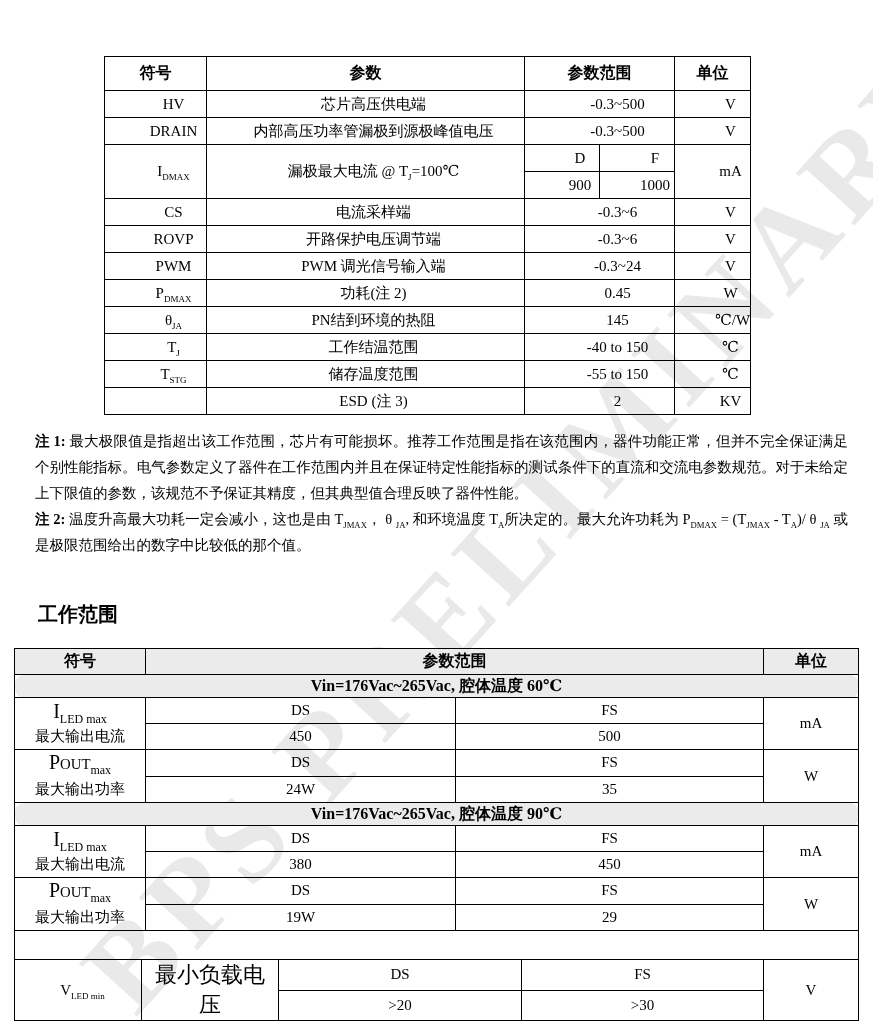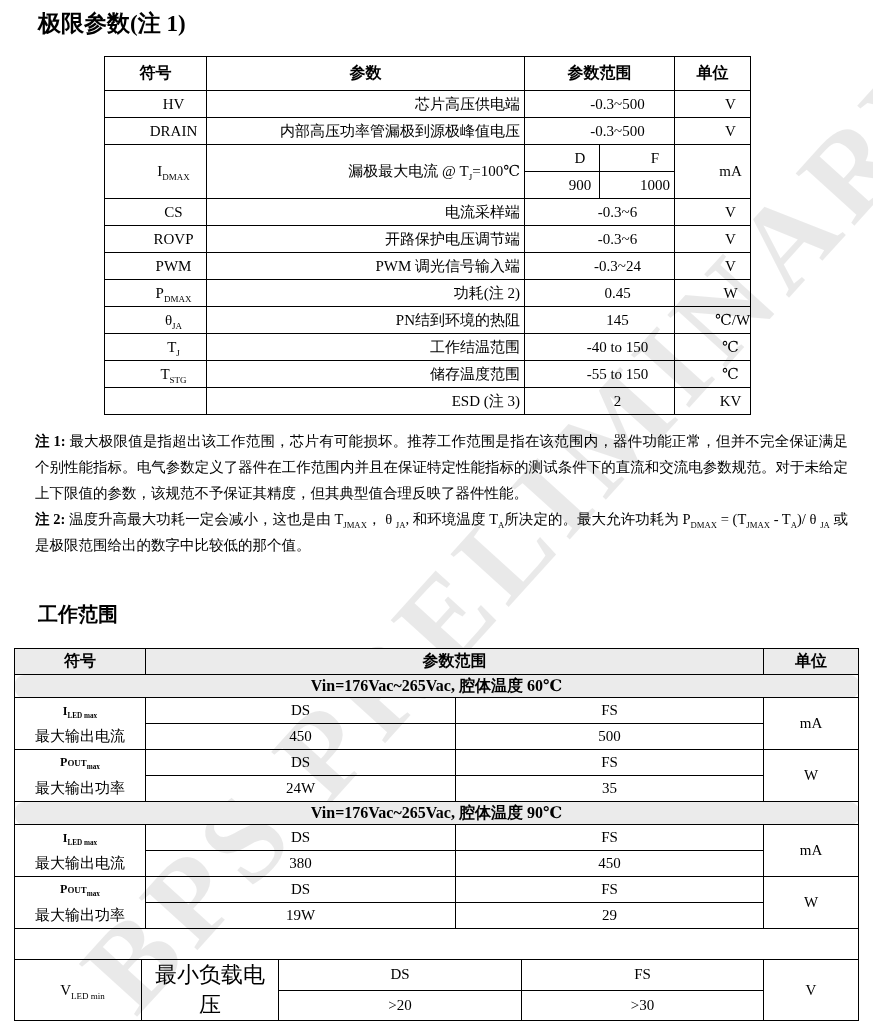--- a/index.html
+++ b/index.html
@@ -20,47 +20,46 @@
   table{border-collapse:collapse;table-layout:fixed;position:absolute;z-index:1;background:transparent;}
   td,th{border:1px solid #000;text-align:center;vertical-align:middle;padding:0 4px;
         font-weight:normal;font-size:15px;overflow:hidden;}
   sub{font-size:0.60em;line-height:0;}
   .sc{font-size:0.74em;}
 
   
   .t1{left:104px;top:56px;width:646px;}
   .t1 th{height:33px;font-weight:bold;font-size:16px;background:#fff;}
   .t1 td{height:26px;padding-left:40px;}
-  .t1 .c-param{text-align:right;padding-left:20px;}
+  .t1 .c-param{text-align:center;padding-left:20px;}
 
   
   .t2{left:14px;top:648px;width:844px;}
   .t2 th{height:25px;font-weight:bold;font-size:16px;background:#ebebeb;}
   .t2 td{height:25px;border-radius:9px;}
   .banner{background:#ebebeb;font-weight:bold;font-size:16px;height:22px !important;}
-  .sym-line{display:block;font-weight:bold;font-size:12px;line-height:25px;}
+  .sym-line{display:block;font-weight:normal;font-size:20px;line-height:25px;}
   .name-line{display:block;font-size:15px;line-height:25px;}
   .t3{left:14px;top:929px;width:844px;margin-top:0;}
   .t3 td{height:25px;}
   .t3 .spacer{height:30px;border-top:none;}
   .t3 .c-vsym{font-size:15px;padding-left:13px;}
   .t3 .c-vname{font-size:22px;}
 
   .notes{position:absolute;left:35px;top:428px;width:813px;z-index:1;}
   .note{margin:0;font-size:14.5px;line-height:26px;text-align:justify;}
   .note b{font-weight:bold;}
 </style>
 </head>
 <body>
 
 <div class="page">
 
   <div class="watermark">BPS PRELIMINARY</div>
 
-  <h1 class="sec-title" id="title-abs">极限参数(注 1)</h1>
 
   <table class="t1">
     <colgroup>
         <col style="width:102px">
         <col style="width:318px">
         <col style="width:75px">
         <col style="width:75px">
         <col style="width:76px">
       </colgroup>
     <tbody>

